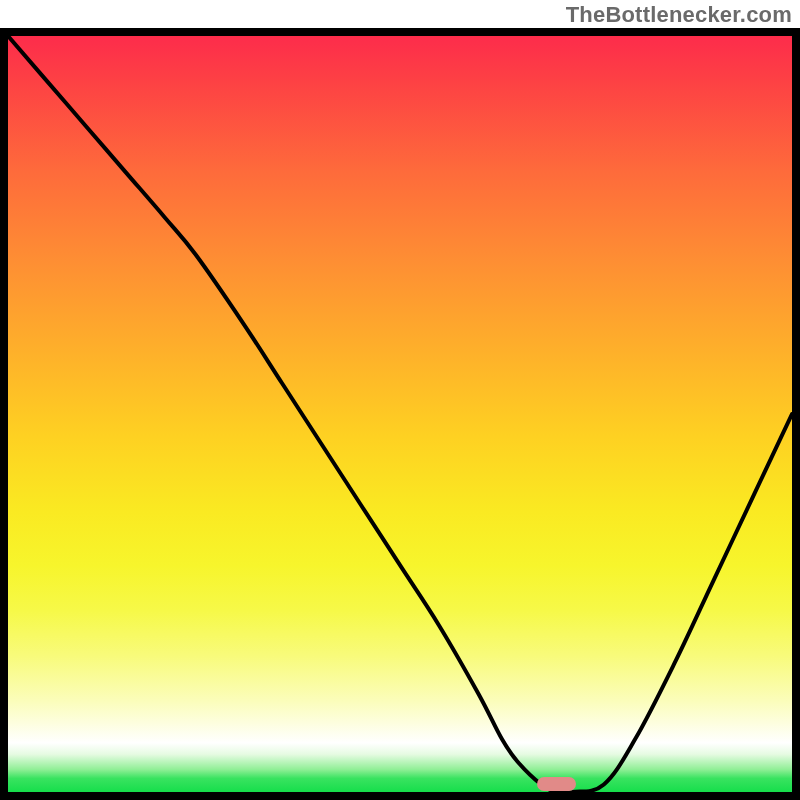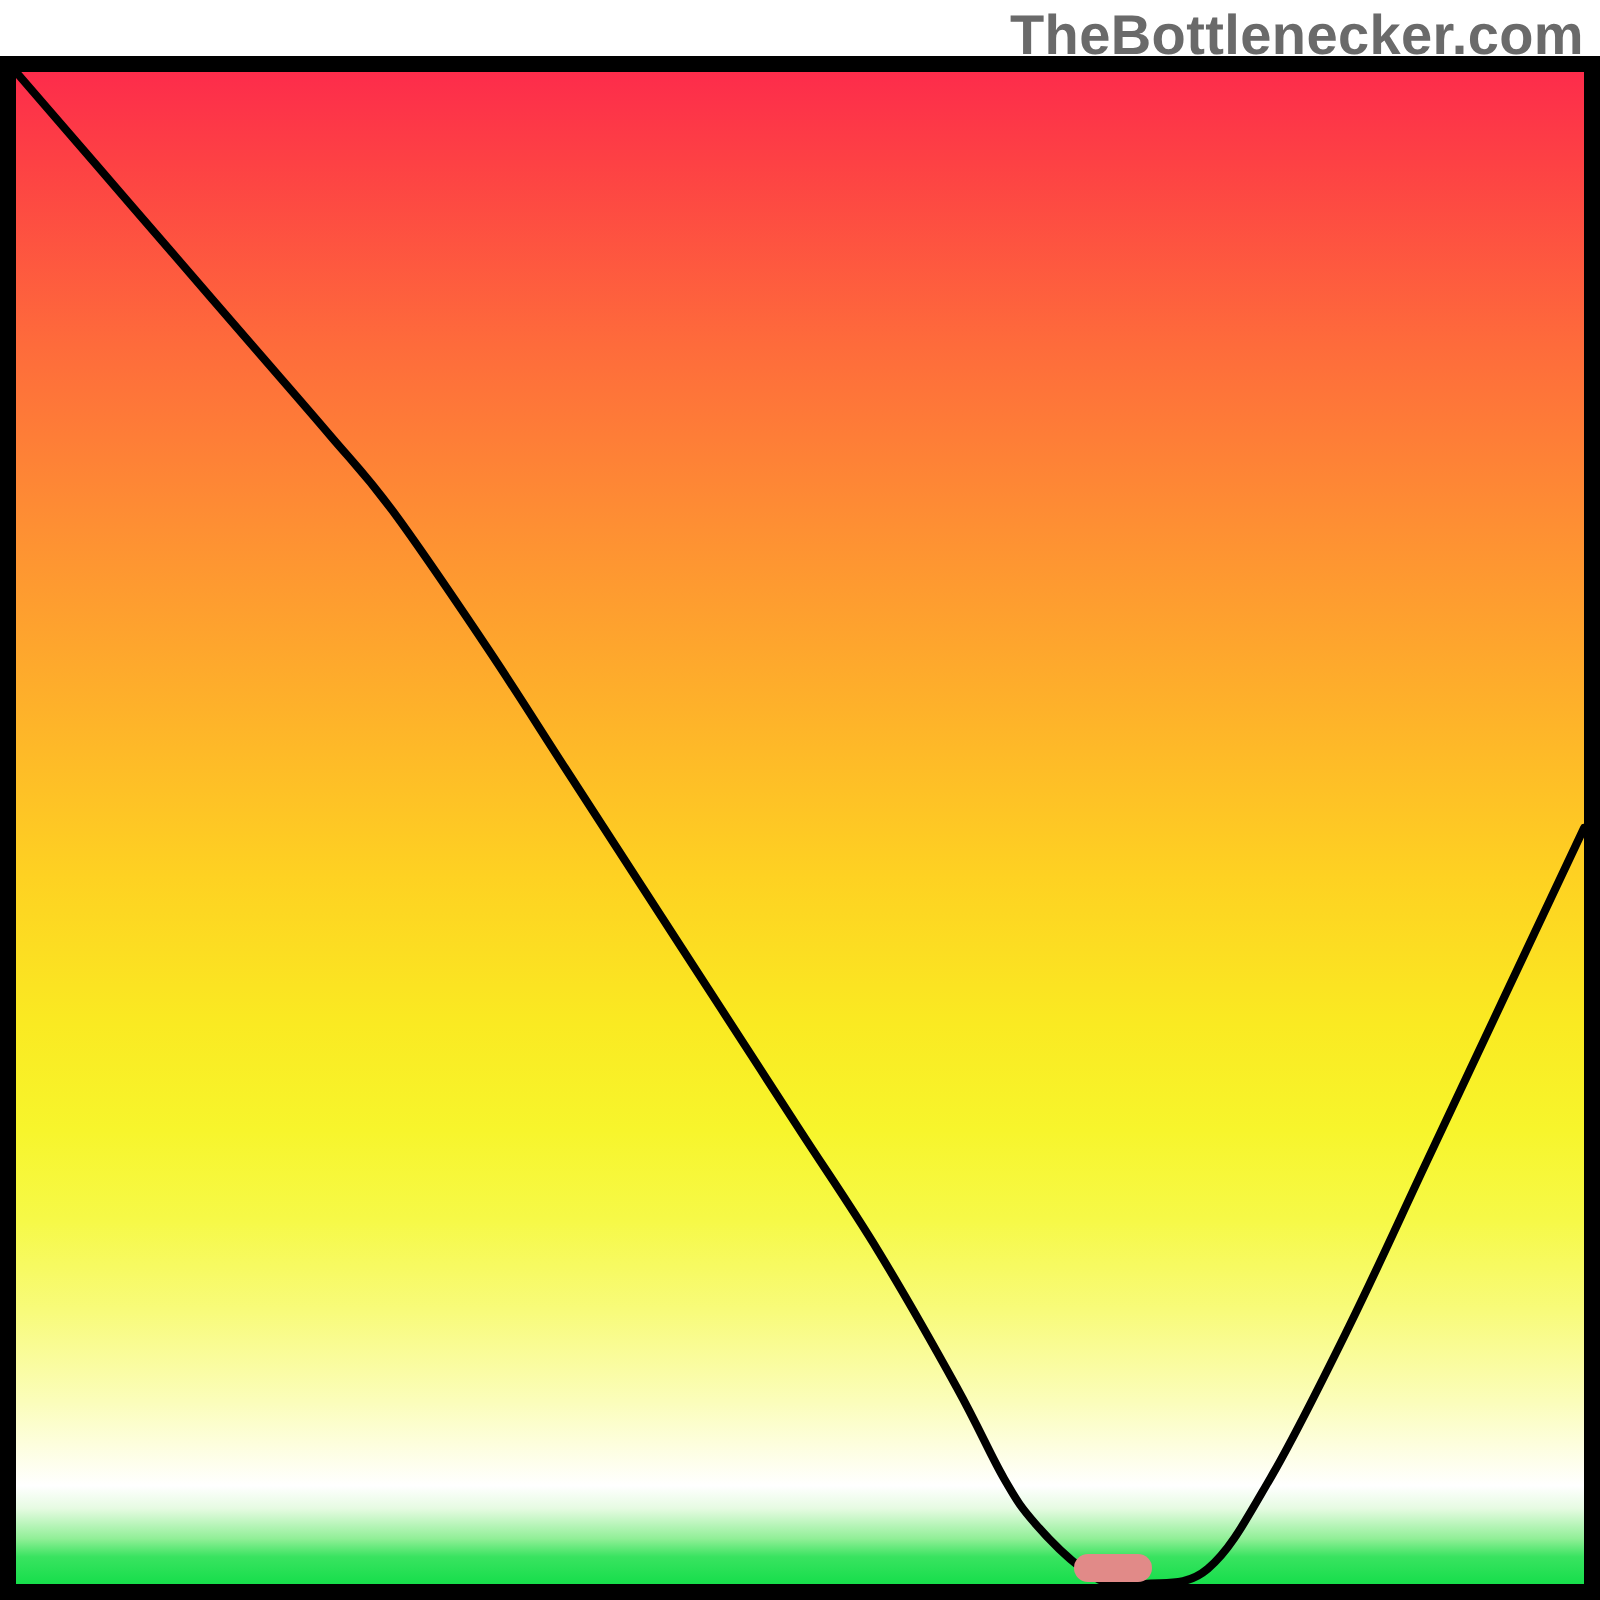--- a/index.html
+++ b/index.html
@@ -61,21 +61,21 @@
     left: 0;
     top: 0;
     width: 800px;
     height: 28px;
     background: #ffffff;
   }
   .watermark {
     position: absolute;
     top: 2px;
     right: 8px;
-    font-size: 28px;
+    font-size: 22px;
     font-weight: 600;
     color: #6a6a6a;
     letter-spacing: 0.2px;
     user-select: none;
   }
   .curve-svg {
     position: absolute;
     left: 8px;
     top: 36px;
     width: 784px;

